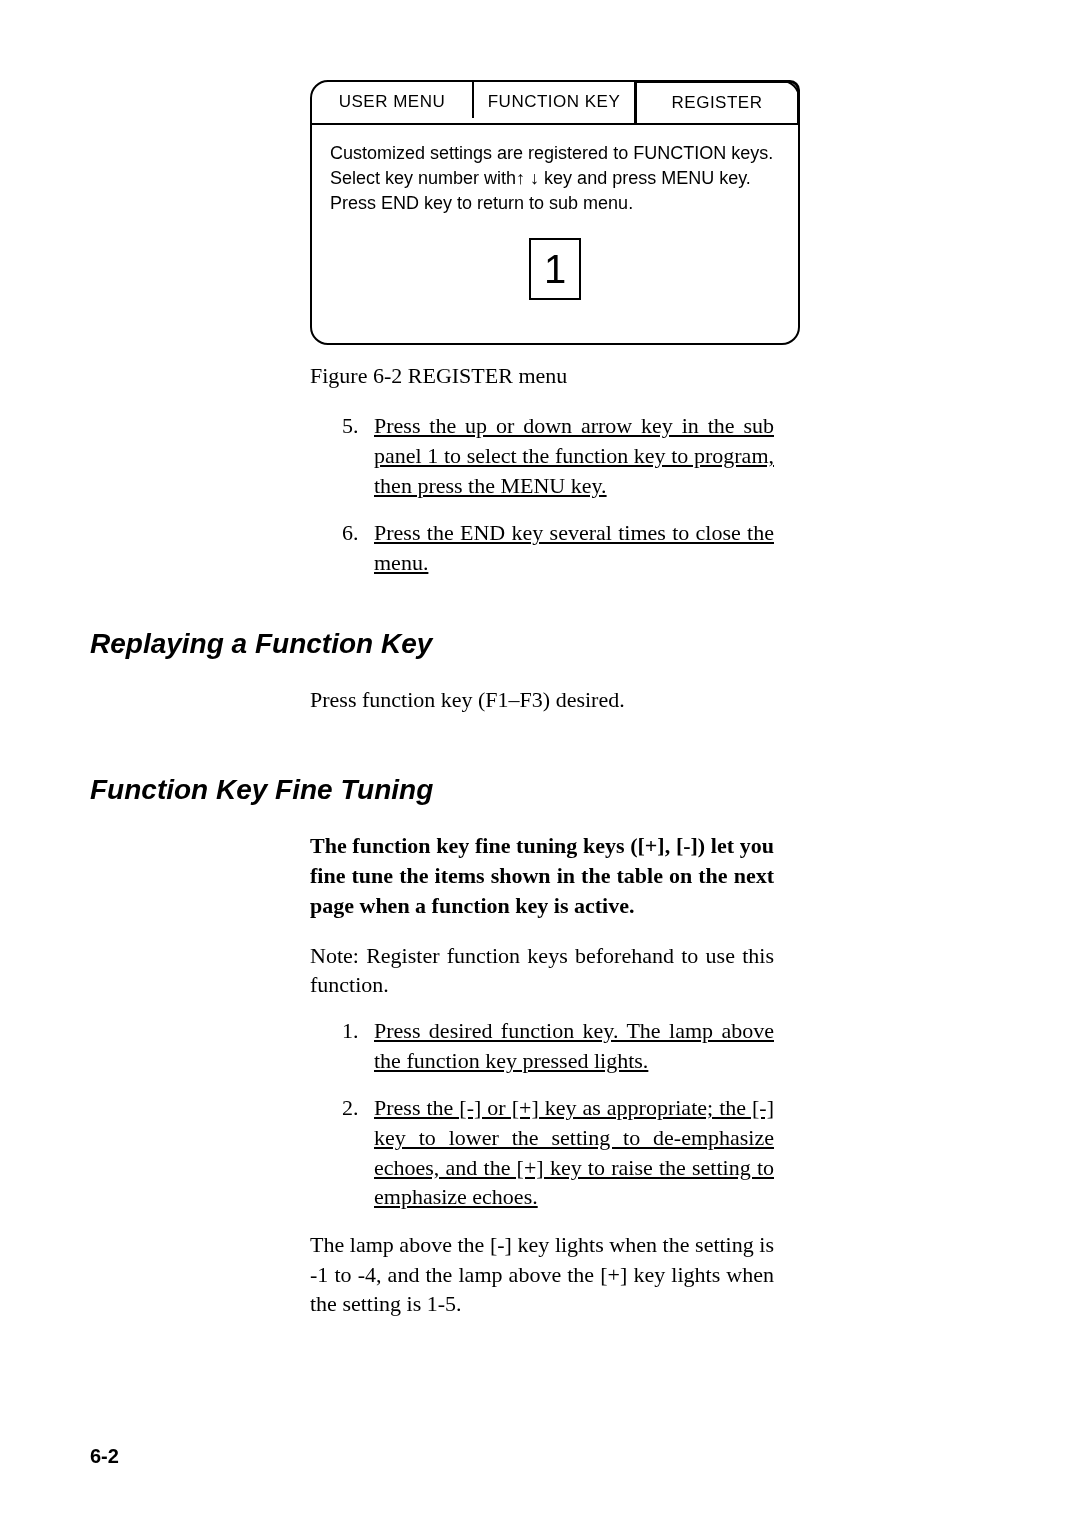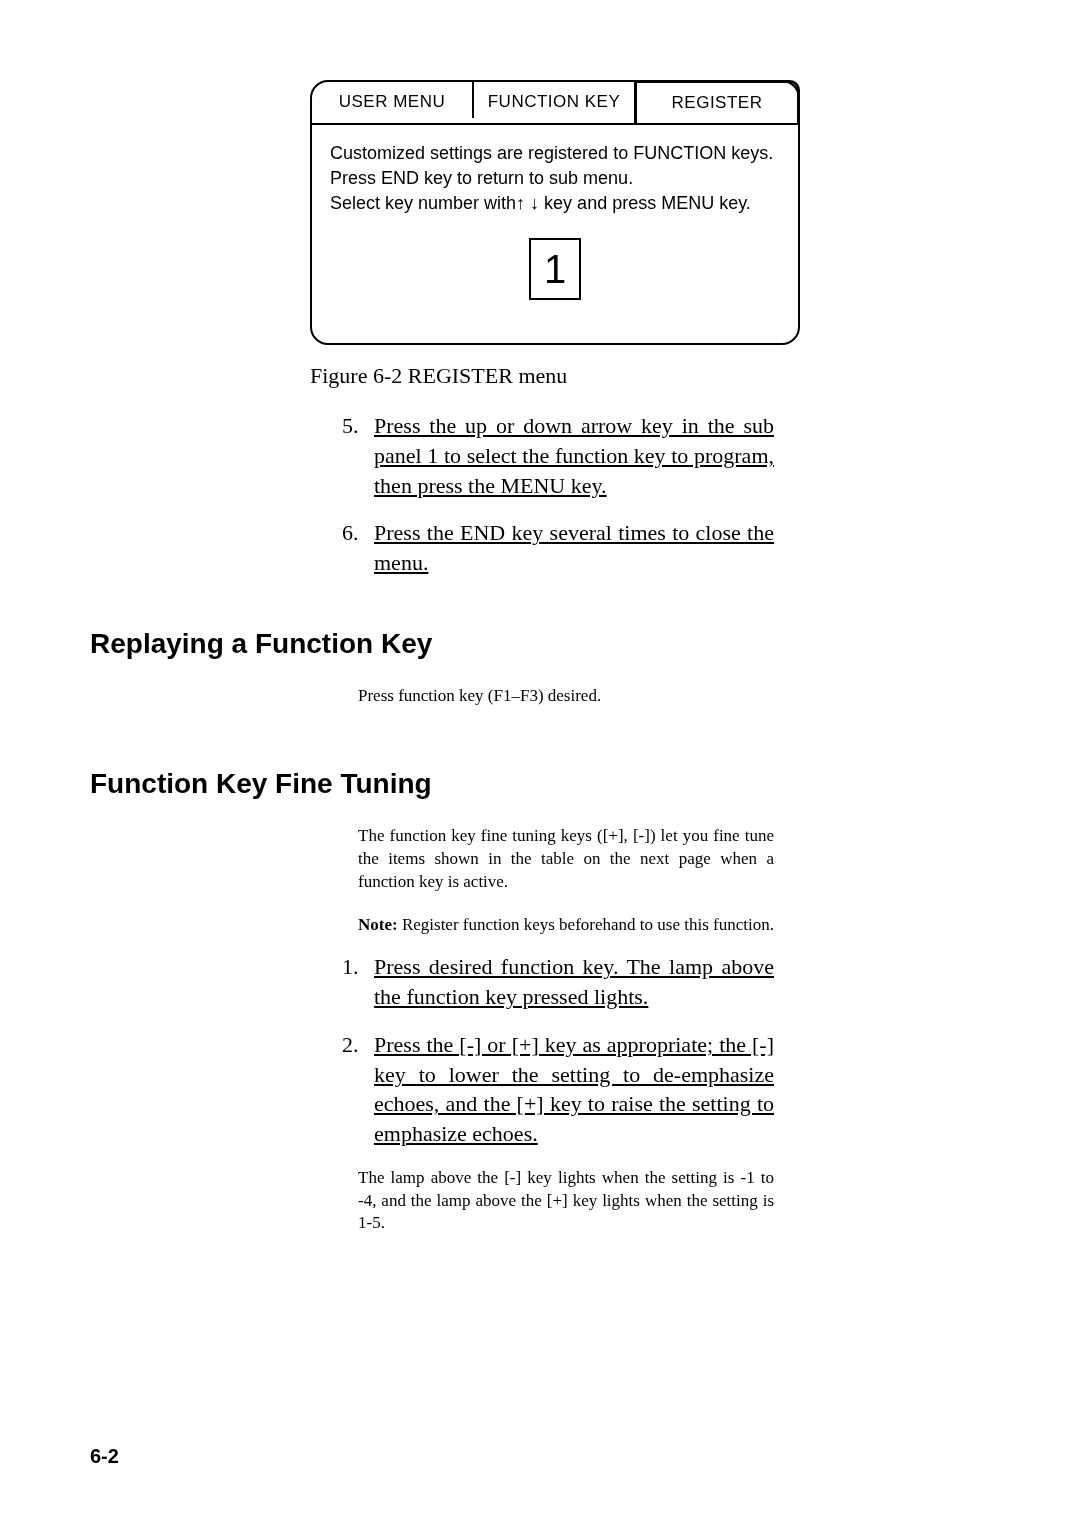--- a/index.html
+++ b/index.html
@@ -18,29 +18,29 @@
   }
   .content {
     padding-left: 220px; 
   }
   .heading {
     font-family: Arial, Helvetica, sans-serif;
     font-weight: 700;
     font-size: 28px;
     margin: 50px 0 25px 0;
     padding-left: 0;
+    font-style: italic;
   }
   .body-text {
-    font-size: 17px;
+    font-size: 22px;
     line-height: 1.35;
     text-align: justify;
-    margin-left: 48px;
   }
   .note-label {
-    font-weight: 700;
+    font-weight: 400;
   }
   .ol {
     font-size: 22px;
     line-height: 1.35;
     padding-left: 32px;
     margin: 10px 0;
     text-align: justify;
   }
   .ol .li {
     display: flex;
@@ -129,24 +129,24 @@
 
     <div class="register-box">
       <div class="tabs">
         <div class="tab">USER MENU</div>
         <div class="tab-sep"></div>
         <div class="tab">FUNCTION  KEY</div>
         <div class="tab active">REGISTER</div>
       </div>
       <div class="register-body">
         <div>Customized settings are registered to FUNCTION keys.</div>
-        <div>Press END key to return to sub menu.</div>
         <div>
           <span>Select key number with</span><span class="arrow">↑</span> <span class="arrow">↓</span><span> key and press MENU key.</span>
         </div>
+        <div>Press END key to return to sub menu.</div>
         <div class="key-number">1</div>
       </div>
     </div>
 
     <div class="fig-caption">Figure 6-2 REGISTER menu</div>
 
     <div class="ol">
       <div class="li">
         <div class="num">5.</div>
         <div class="txt">Press the up or down arrow key in the sub panel 1 to select the function key to program, then press the MENU key.</div>
@@ -161,21 +161,21 @@
 
   <div class="heading">Replaying a Function Key</div>
 
   <div class="content">
     <div class="body-text">Press function key (F1–F3) desired.</div>
   </div>
 
   <div class="heading" style="margin-top:60px;">Function Key Fine Tuning</div>
 
   <div class="content">
-    <div class="body-text" style="margin-bottom:20px;">The function key fine tuning keys ([+], [-]) let you fine tune the items shown in the table on the next page when a function key is active.</div>
+    <div class="body-text" style="margin-bottom:20px;font-weight:bold;">The function key fine tuning keys ([+], [-]) let you fine tune the items shown in the table on the next page when a function key is active.</div>
 
     <div class="body-text" style="margin-bottom:16px;">
       <span class="note-label">Note:</span>
       <span> </span>
       <span>Register function keys beforehand to use this function.</span>
     </div>
 
     <div class="ol">
       <div class="li">
         <div class="num">1.</div>

